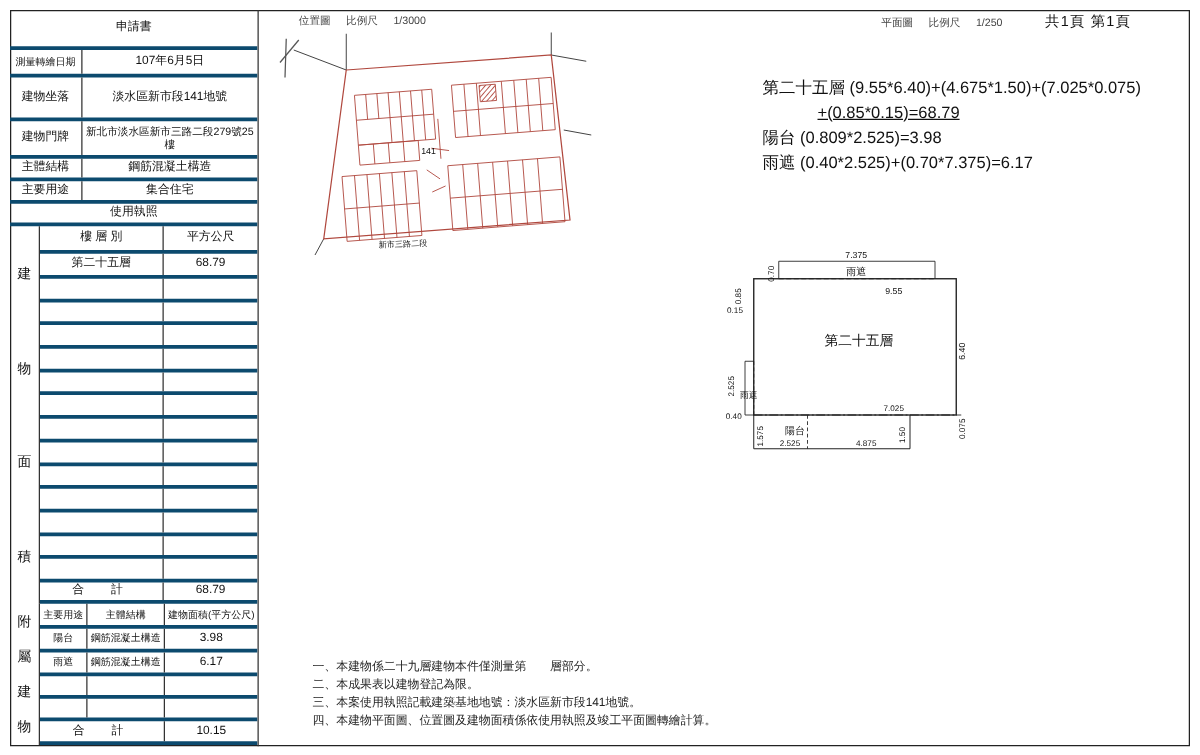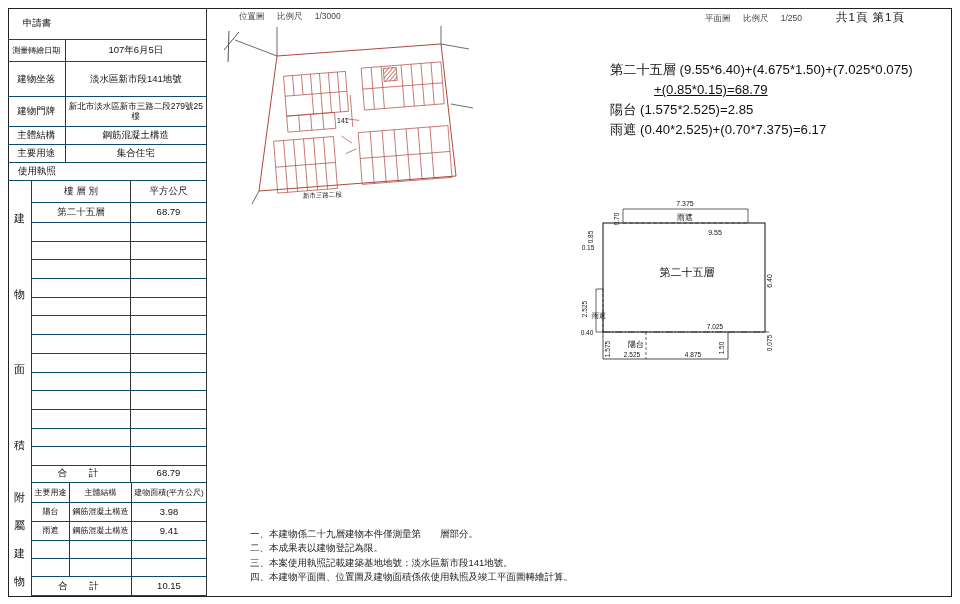--- a/index.html
+++ b/index.html
@@ -5,21 +5,21 @@
   html,body{margin:0;padding:0;}
   body{
     width:960px;height:604px;position:relative;background:#fff;
     font-family:"Liberation Sans","DejaVu Sans",sans-serif;color:#111;
     overflow:hidden;
   }
   .abs{position:absolute;box-sizing:border-box;}
   #page-border{left:8px;top:8px;width:944px;height:589px;border:1px solid #222;}
   
   #left-panel{left:8px;top:8px;width:199px;height:589px;border-right:1px solid #333;overflow:hidden;}
-  .row{display:flex;border-bottom:1px solid #0c4a6e;box-sizing:border-box;width:100%;}
+  .row{display:flex;border-bottom:3px solid #0c4a6e;box-sizing:border-box;width:100%;justify-content:center;}
   .cell{display:flex;align-items:center;justify-content:center;border-right:1px solid #333;
         box-sizing:border-box;text-align:center;overflow:hidden;line-height:1.15;}
   .cell:last-child{border-right:none;}
   .lbl{font-size:9.5px;}
   .val{font-size:9.5px;}
   .small{font-size:8px;}
   .vstrip{position:absolute;left:0;width:24px;border-right:1px solid #333;box-sizing:border-box;
           display:flex;flex-direction:column;justify-content:space-around;align-items:center;
           font-size:11px;}
   .sec-rows{position:absolute;left:24px;width:174px;}
@@ -156,21 +156,21 @@
       <div class="cell lbl small" style="width:74px">建物面積(平方公尺)</div>
     </div>
     <div class="row" style="height:19px">
       <div class="cell val small" style="width:38px">陽台</div>
       <div class="cell val small" style="width:62px">鋼筋混凝土構造</div>
       <div class="cell num" style="width:74px">3.98</div>
     </div>
     <div class="row" style="height:19px">
       <div class="cell val small" style="width:38px">雨遮</div>
       <div class="cell val small" style="width:62px">鋼筋混凝土構造</div>
-      <div class="cell num" style="width:74px">9.41</div>
+      <div class="cell num" style="width:74px">6.17</div>
     </div>
     <div class="row" style="height:18px">
         <div class="cell" style="width:38px"></div>
         <div class="cell" style="width:62px"></div>
         <div class="cell" style="width:74px"></div>
       </div>
     <div class="row" style="height:18px">
         <div class="cell" style="width:38px"></div>
         <div class="cell" style="width:62px"></div>
         <div class="cell" style="width:74px"></div>
@@ -261,21 +261,21 @@
     <line x1="125" y1="112" x2="135" y2="120"></line>
     <line x1="128" y1="130" x2="139" y2="126"></line>
   </g>
   <text x="122" y="101" font-size="7">141</text>
   <text x="88" y="176" font-size="6.5" fill="#555" transform="rotate(-2 88 176)">新市三路二段</text>
 </svg>
 
 <div class="abs" id="calc-block" style="left:610px;top:60px">
   <div>第二十五層 (9.55*6.40)+(4.675*1.50)+(7.025*0.075)</div>
   <div class="indent">+(0.85*0.15)=68.79</div>
-  <div>陽台 (1.575*2.525)=2.85</div>
+  <div>陽台 (0.809*2.525)=3.98</div>
   <div>雨遮 (0.40*2.525)+(0.70*7.375)=6.17</div>
 </div>
 
 <svg class="abs" style="left:575px;top:195px" width="215" height="175" viewBox="0 0 215 175">
   <g stroke="#222" fill="none">
 
     <rect x="28" y="28" width="162" height="109" stroke-width="1.1"></rect>
 
     <path d="M48,28 L48,14 L173,14 L173,28" stroke-width="0.7"></path>
     <line x1="48" y1="28" x2="173" y2="28" stroke-width="0.7" stroke-dasharray="4 2"></line>

